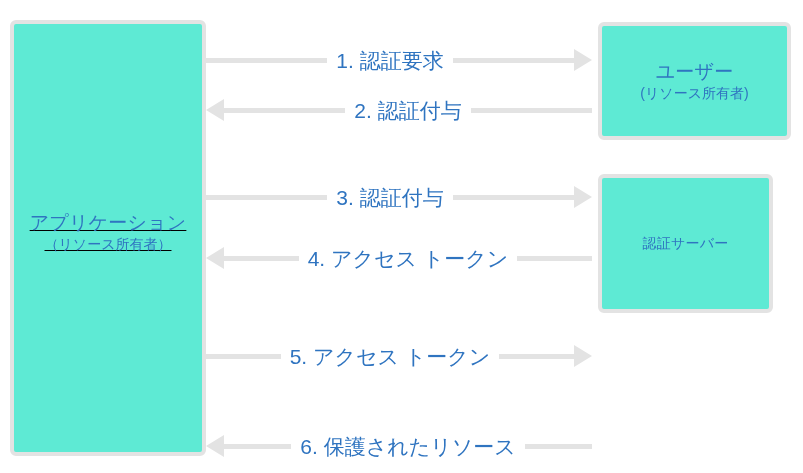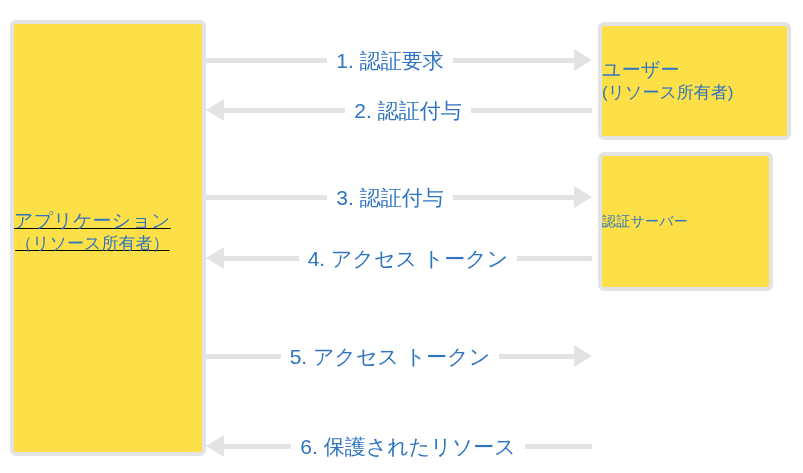--- a/index.html
+++ b/index.html
@@ -15,44 +15,44 @@
     width: 803px;
     height: 473px;
     background: #ffffff;
     overflow: hidden;
   }
 
   
   .node-box {
     position: absolute;
     box-sizing: border-box;
-    background: #fde047;
+    background: #5eead4;
     border: 4px solid #e3e3e3;
     border-radius: 6px;
     display: flex;
     flex-direction: column;
-    align-items: flex-start;
+    align-items: center;
     justify-content: center;
   }
   .node-box.app {
     left: 10px;
     top: 20px;
     width: 196px;
     height: 436px;
     text-decoration: underline;
   }
   .node-box.user {
     left: 598px;
     top: 22px;
     width: 193px;
     height: 118px;
   }
   .node-box.authserver {
     left: 598px;
-    top: 152px;
+    top: 174px;
     width: 175px;
     height: 139px;
   }
   .node-box.resserver {
     left: 598px;
     top: 301px;
     width: 193px;
     height: 155px;
   }
 
@@ -62,21 +62,21 @@
     line-height: 1.22;
     text-align: center;
     white-space: nowrap;
     letter-spacing: .2px;
   }
   .node-title.small {
     font-size: 14px;
   }
   .node-sub {
     color: #2f74c0;
-    font-size: 17px;
+    font-size: 14px;
     line-height: 1.3;
     text-align: center;
     white-space: nowrap;
     margin-top: 1px;
   }
 
   
   .node-box.app .label-stack {
     display: flex;
     flex-direction: column;

